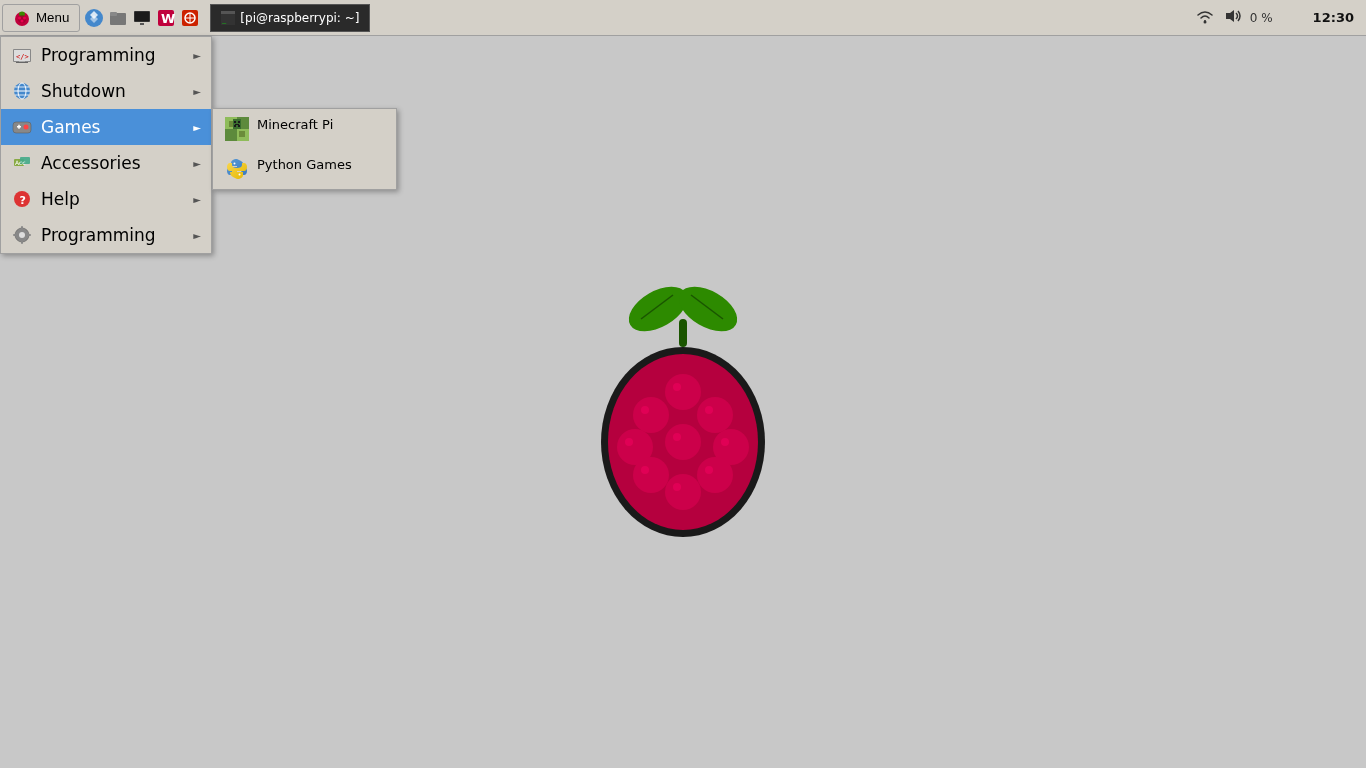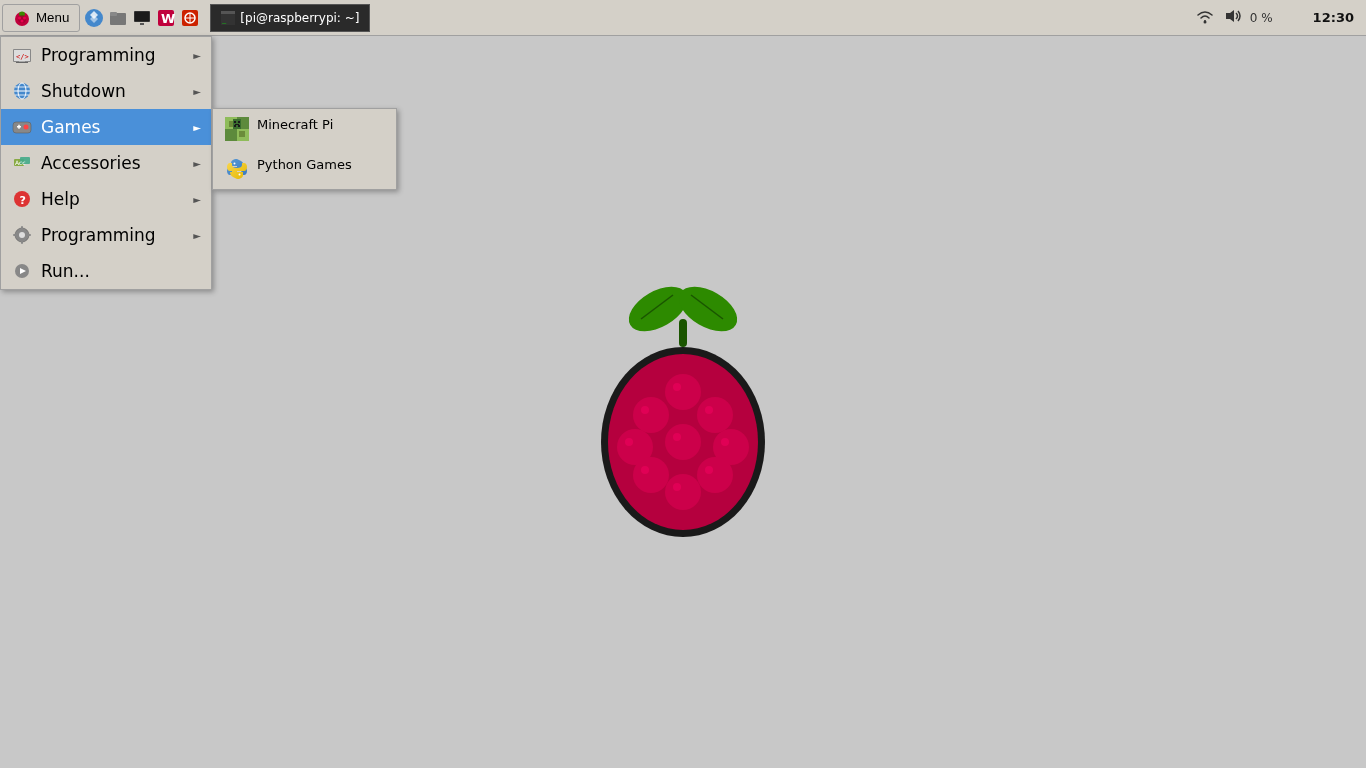--- a/index.html
+++ b/index.html
@@ -391,29 +391,20 @@
         <rect x="9" y="1" width="2" height="4" rx="1" fill="#888"></rect>
         <rect x="9" y="15" width="2" height="4" rx="1" fill="#888"></rect>
         <rect x="1" y="9" width="4" height="2" rx="1" fill="#888"></rect>
         <rect x="15" y="9" width="4" height="2" rx="1" fill="#888"></rect>
       </svg>
     </div>
     <span class="menu-item-label">Programming</span>
     <span class="menu-arrow">►</span>
   </div>
 
-  <div class="menu-item">
-    <div class="menu-item-icon">
-      <svg width="20" height="20" viewBox="0 0 20 20">
-        <circle cx="10" cy="10" r="7" fill="#888"></circle>
-        <polygon points="8,7 14,10 8,13" fill="white"></polygon>
-      </svg>
-    </div>
-    <span class="menu-item-label">Run...</span>
-  </div>
 
 </div>
 
 <div id="games-submenu" style="top: 108px;">
 
   <div class="submenu-item">
     <div class="submenu-icon">
       <svg width="24" height="24" viewBox="0 0 24 24">
         <rect x="0" y="0" width="24" height="24" fill="#5d8a3c"></rect>
         <rect x="0" y="0" width="12" height="12" fill="#8fbc5a"></rect>

